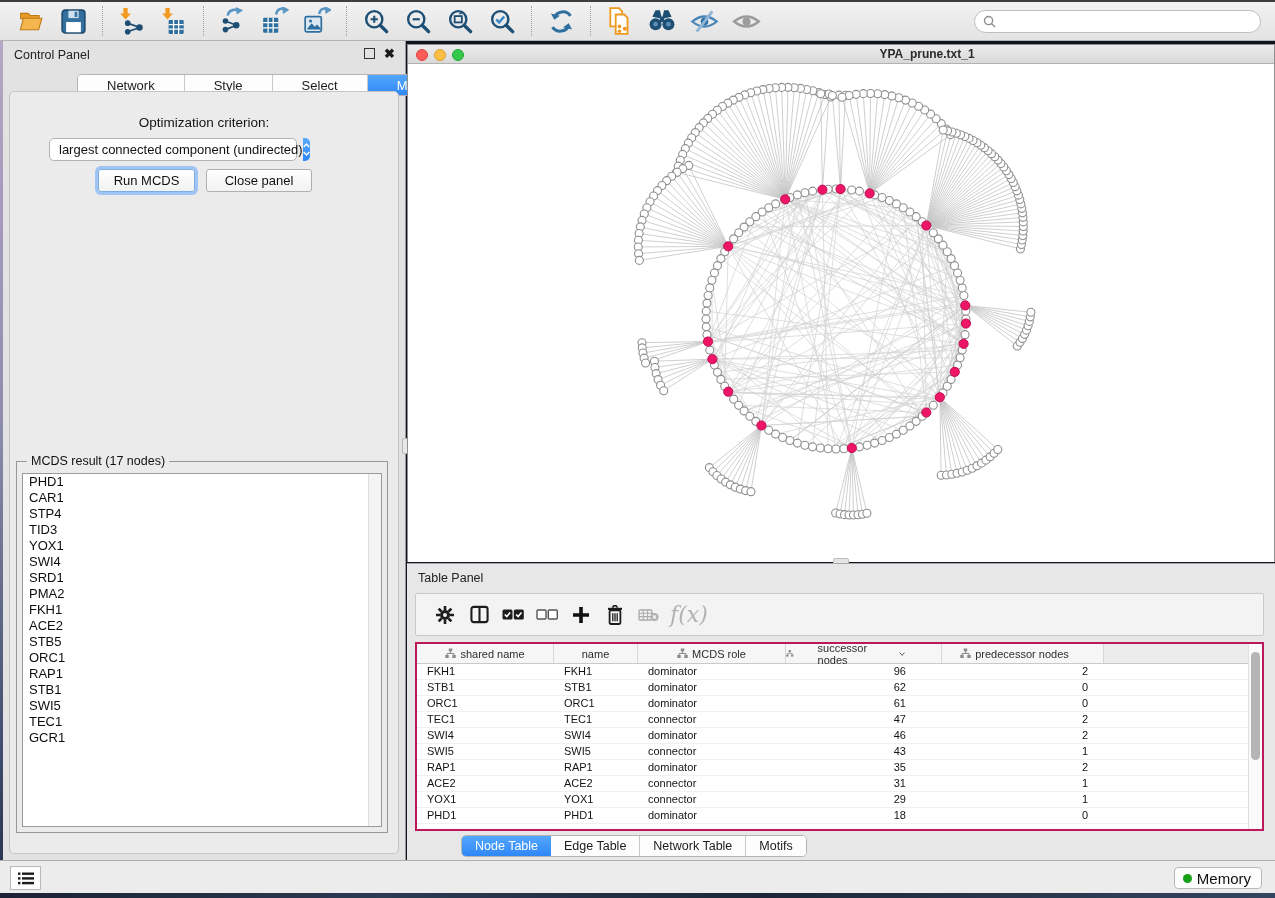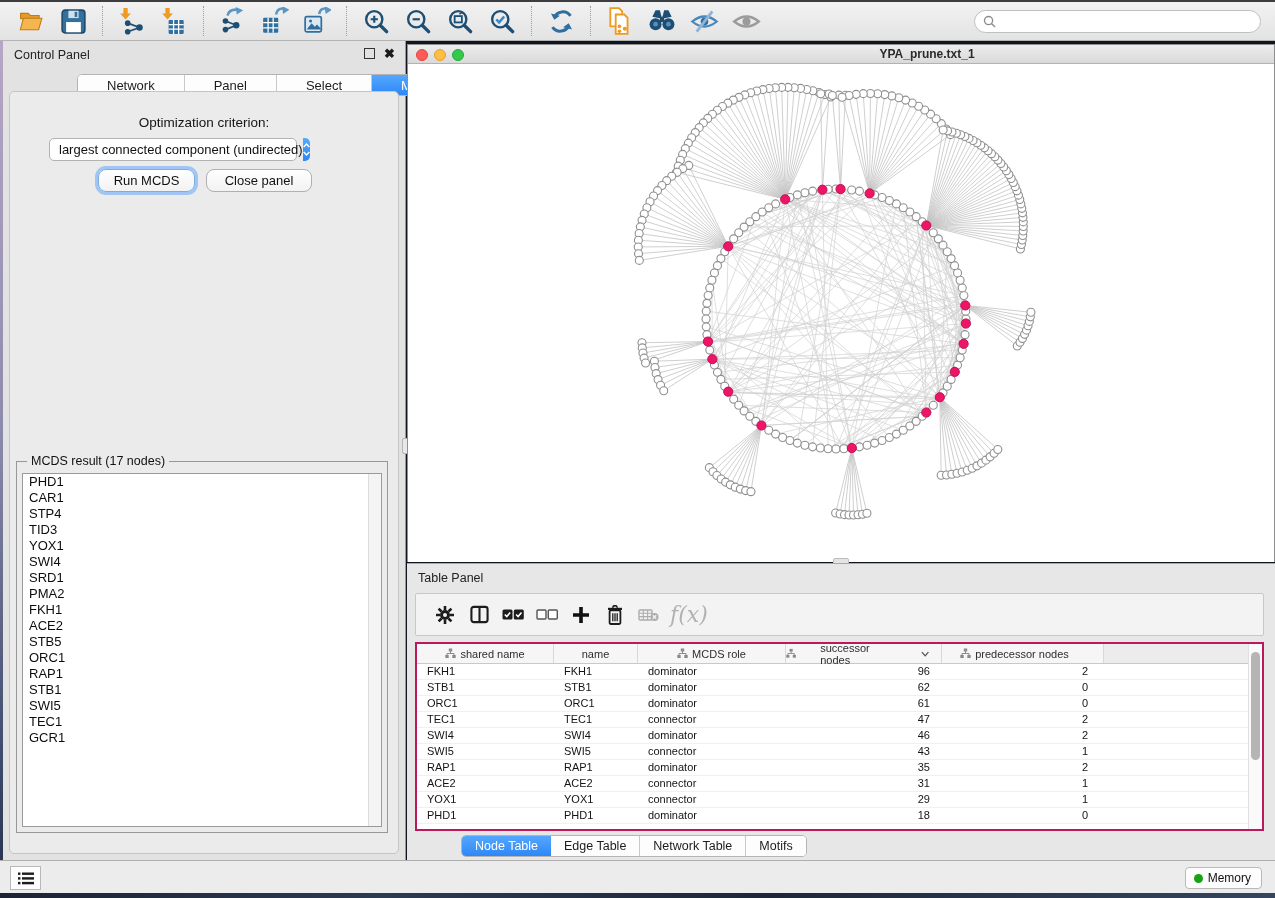--- a/index.html
+++ b/index.html
@@ -48,21 +48,21 @@
   #opt-label { position:absolute; left:0; width:100%; top:23px; text-align:center;
     font-size:13.5px; color:#141414; }
   #criterion { position:absolute; left:39px; top:46px; width:248px; height:23px;
     background:#fff; border:1px solid #b3b3b3; border-radius:5px; display:flex; align-items:center; }
   #criterion .val { flex:1; font-size:13px; color:#111; padding-left:9px; white-space:nowrap; }
   #criterion .stepper { width:19px; height:23px; margin:-1px -1px -1px 0;
     background:linear-gradient(#58a9fd,#2e86f6); border-radius:0 5px 5px 0;
     display:flex; flex-direction:column; align-items:center; justify-content:center; gap:1px; }
   .chev { width:7px; height:7px; fill:none; stroke:#fff; stroke-width:2; }
   .btn { position:absolute; height:23px; background:linear-gradient(#ffffff,#f2f2f2);
-    border:1px solid #b0b0b0; border-radius:8px; font-size:13px; color:#111;
+    border:1px solid #b0b0b0; border-radius:3px; font-size:13px; color:#111;
     display:flex; align-items:center; justify-content:center; }
   #run-btn { left:88px; top:77px; width:97px;
     box-shadow:0 0 0 3px rgba(110,170,250,.6); border-color:#7aaee0; }
   #closep-btn { left:196px; top:77px; width:106px; }
 
   #mcds-field { position:absolute; left:6px; top:369px; width:372px; height:372px;
     border:1px solid #979797; }
   #mcds-legend { position:absolute; left:10px; top:-8px; background:#ebebeb;
     padding:0 4px; font-size:12.5px; color:#111; }
   #mcds-list { position:absolute; left:5px; top:11px; right:5px; bottom:5px;
@@ -105,36 +105,36 @@
   #thead { position:absolute; left:0; top:0; right:14px; height:20px; display:flex;
     background:#f6f6f6; border-bottom:1px solid #c9c9c9; }
   .hcell { display:flex; align-items:center; justify-content:center; gap:4px;
     font-size:11px; color:#2e2e2e; border-right:1px solid #d8d8d8; flex:none; background:#f6f6f6; }
   .hfill { flex:1; background:#ececec; border-right:none; }
   #tbody { position:absolute; left:0; top:20px; right:14px; bottom:0; overflow:hidden; }
   .trow { display:flex; height:16px; border-bottom:1px solid #f0f0f0; background:#fff; }
   .tcell { font-size:11px; color:#141414; flex:none; padding:1px 6px 0 10px; white-space:nowrap; }
   .num { text-align:right; }
   .c0 { width:137px; } .c1 { width:84px; } .c2 { width:148px; }
-  .c3 { width:156px; padding-right:12px;gap:24px; } .c4 { width:162px; padding-right:16px; }
+  .c3 { width:156px; padding-right:36px;gap:24px; } .c4 { width:162px; padding-right:16px; }
   #tbl-scroll { position:absolute; right:0; top:0; width:14px; bottom:0;
     background:#fafafa; border-left:1px solid #e0e0e0; }
   #tbl-thumb { position:absolute; left:2px; top:8px; width:9px; height:108px;
     background:#b5b5b5; border-radius:5px; }
   #tp-tabs { left:54px; top:271px; height:22px; }
   #tp-tabs .seg-btn { font-size:12.5px; padding:0 13px; }
 
   
   #status-bar { left:0; top:860px; width:1275px; height:33px; background:#ececec;
     border-top:1px solid #aeaeae; }
   #list-btn { position:absolute; left:10px; top:5px; width:31px; height:24px;
     background:#fdfdfd; border:1px solid #b9b9b9; display:flex; align-items:center; justify-content:center; }
   #memory-btn { position:absolute; right:13px; top:6px; height:22px; padding:0 10px 0 8px;
     background:#fdfdfd; border:1px solid #b9b9b9; border-radius:4px;
-    display:flex; align-items:center; gap:5px; font-size:12px; color:#111; }
+    display:flex; align-items:center; gap:5px; font-size:15px; color:#111; }
   #memory-dot { width:9px; height:9px; border-radius:50%; background:#18a018; }
 </style>
 </head>
 <body>
 
 <div id="top-edge" class="abs"></div>
 <div id="toolbar" class="abs">
   <div class="tbtn">
     <svg width="27" height="24" viewBox="0 0 24 22">
         <path d="M2 4h7l2 2h8v3H2z" fill="#e79a28" stroke="#c07d16" stroke-width="1"></path>
@@ -286,21 +286,21 @@
 <div id="wall-bottom" class="abs"></div>
 
 <div id="control-panel" class="abs">
   <div class="panel-title">Control Panel</div>
   <div class="panel-icons">
     <div class="float-box"></div>
     <div class="close-x">✖</div>
   </div>
   <div class="seg" id="cp-tabs">
     <div class="seg-btn">Network</div>
-    <div class="seg-btn">Panel</div>
+    <div class="seg-btn">Style</div>
     <div class="seg-btn">Select</div>
     <div class="seg-btn active">MCDS</div>
   </div>
   <div id="cp-inner">
     <div id="opt-label">Optimization criterion:</div>
     <div id="criterion">
       <div class="val">largest connected component (undirected)</div>
       <div class="stepper">
         <svg class="chev" viewBox="0 0 10 8">
             <path d="M1 6l4-4 4 4"></path>

